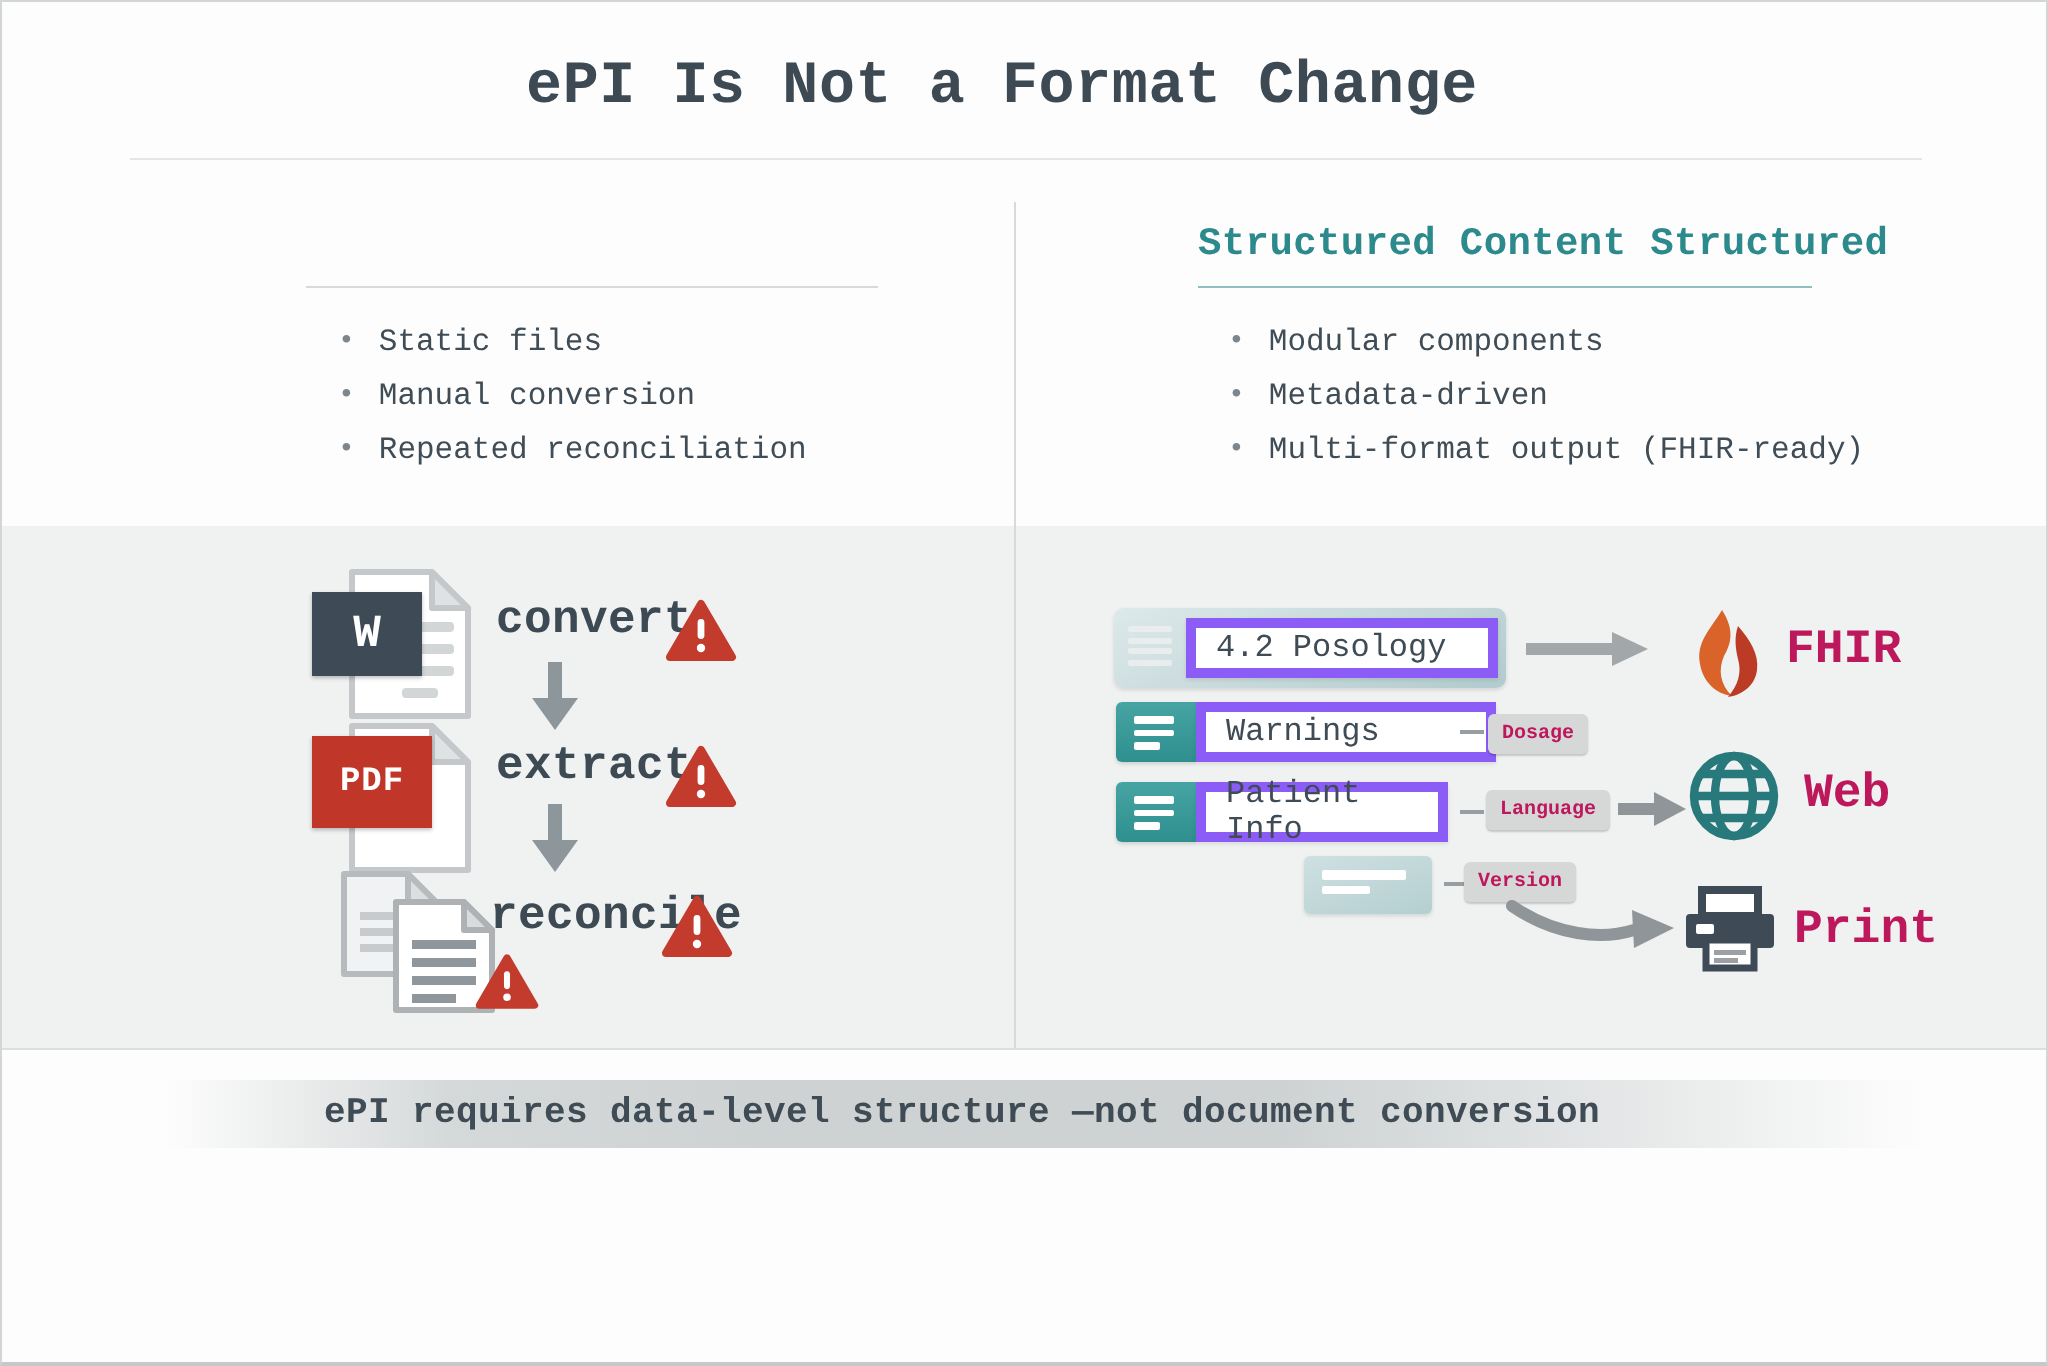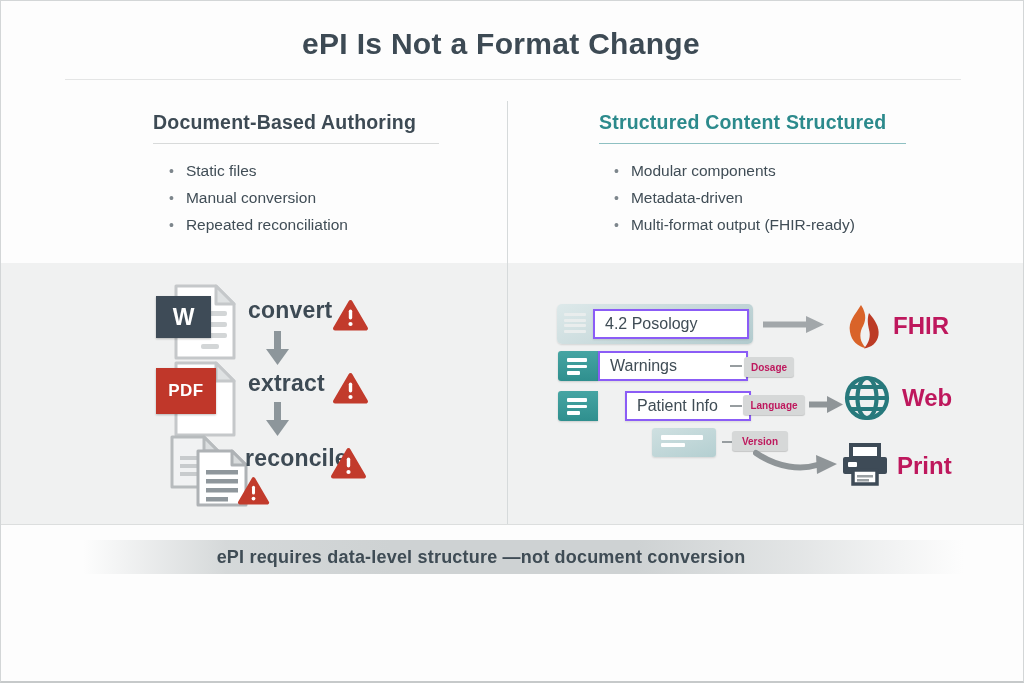--- a/index.html
+++ b/index.html
@@ -1,19 +1,19 @@
 <!DOCTYPE html>
 <html><head>
 <meta charset="utf-8">
 <style>
   html,body{margin:0;padding:0;background:#ffffff;}
   .slide{
     position:relative;width:1024px;height:683px;box-sizing:border-box;
     background:#fdfdfd;border:1px solid #d3d6d7;border-bottom:2px solid #c6c9ca;
-    font-family:Liberation Sans, sans-serif;color:#3d4a54;overflow:hidden;
+    font-family:Liberation Mono, monospace;color:#3d4a54;overflow:hidden;
   }
   .abs{position:absolute;}
   .title{
     position:absolute;top:26px;left:0;width:1000px;text-align:center;
     font-size:30px;font-weight:700;color:#3d4a54;letter-spacing:.3px;margin:0;
   }
   .rule{position:absolute;height:1px;background:#e4e5e5;}
   .title-rule{left:64px;top:78px;width:896px;}
   .band{position:absolute;left:0;top:262px;width:1024px;height:261px;background:#f0f1f1;border-bottom:1px solid #dcdede;}
   .vdivider{position:absolute;left:506px;top:100px;width:1px;height:423px;background:#d6dadb;}
@@ -35,26 +35,26 @@
   .badge-w{left:155px;top:295px;width:55px;height:42px;background:#3e4b57;font-size:23px;}
   .badge-pdf{left:155px;top:367px;width:60px;height:46px;background:#c0372a;font-size:17px;letter-spacing:.5px;}
 
   
   .block1{position:absolute;left:556px;top:303px;width:196px;height:40px;border-radius:5px;
           background:linear-gradient(155deg,#dde9ea 0%,#c6d8da 55%,#b2cbce 100%);
           box-shadow:0 1px 2px rgba(0,0,0,.12);}
   .block1 .bars{position:absolute;left:7px;top:9px;}
   .bars div{background:#e9eded;margin-bottom:2.5px;border-radius:1px;}
   .block1 .bars div{width:22px;height:3px;}
-  .field{position:absolute;height:30px;background:#ffffff;border:2px solid #8b5cf6;box-sizing:border-box;
+  .field{position:absolute;height:30px;background:#ffffff;border:5px solid #8b5cf6;box-sizing:border-box;
          box-shadow:0 1px 2px rgba(0,0,0,.10);display:flex;align-items:center;
          font-size:16px;color:#3f4c55;padding-left:10px;}
   .field1{left:592px;top:308px;width:156px;}
   .field2{left:597px;top:350px;width:150px;}
-  .field3{left:597px;top:390px;width:126px;margin-left:27px;}
+  .field3{left:597px;top:390px;width:126px;}
   .tealicon{position:absolute;width:40px;height:30px;border-radius:3px 0 0 3px;
             background:linear-gradient(180deg,#46a5a3,#2f8f8e);box-shadow:0 1px 2px rgba(0,0,0,.15);}
   .tealicon .bars{position:absolute;left:9px;top:7px;}
   .tealicon .bars div{background:#ffffff;height:3.5px;margin-bottom:3px;border-radius:1px;}
   .ti2{left:557px;top:350px;}
   .ti3{left:557px;top:390px;}
   .block4{position:absolute;left:651px;top:427px;width:64px;height:29px;border-radius:3px;
           background:linear-gradient(160deg,#cfe0e1,#b4cfd1);box-shadow:0 1px 2px rgba(0,0,0,.12);}
   .block4 .bars{position:absolute;left:9px;top:7px;}
   .block4 .bars div{background:#ffffff;height:4.5px;margin-bottom:3px;border-radius:1px;}
@@ -73,21 +73,20 @@
 <body>
 
 <div class="slide">
 
   <h1 class="title">ePI Is Not a Format Change</h1>
   <div class="rule title-rule"></div>
 
   <div class="band"></div>
   <div class="vdivider"></div>
 
-  <h2 class="col-head left-head">Document-Based Authoring</h2>
   <div class="rule left-head-rule"></div>
   <ul class="bullets left-bullets">
     <li>
         <span class="dot">•</span>
         <span>Static files</span>
       </li>
     <li>
         <span class="dot">•</span>
         <span>Manual conversion</span>
       </li>

